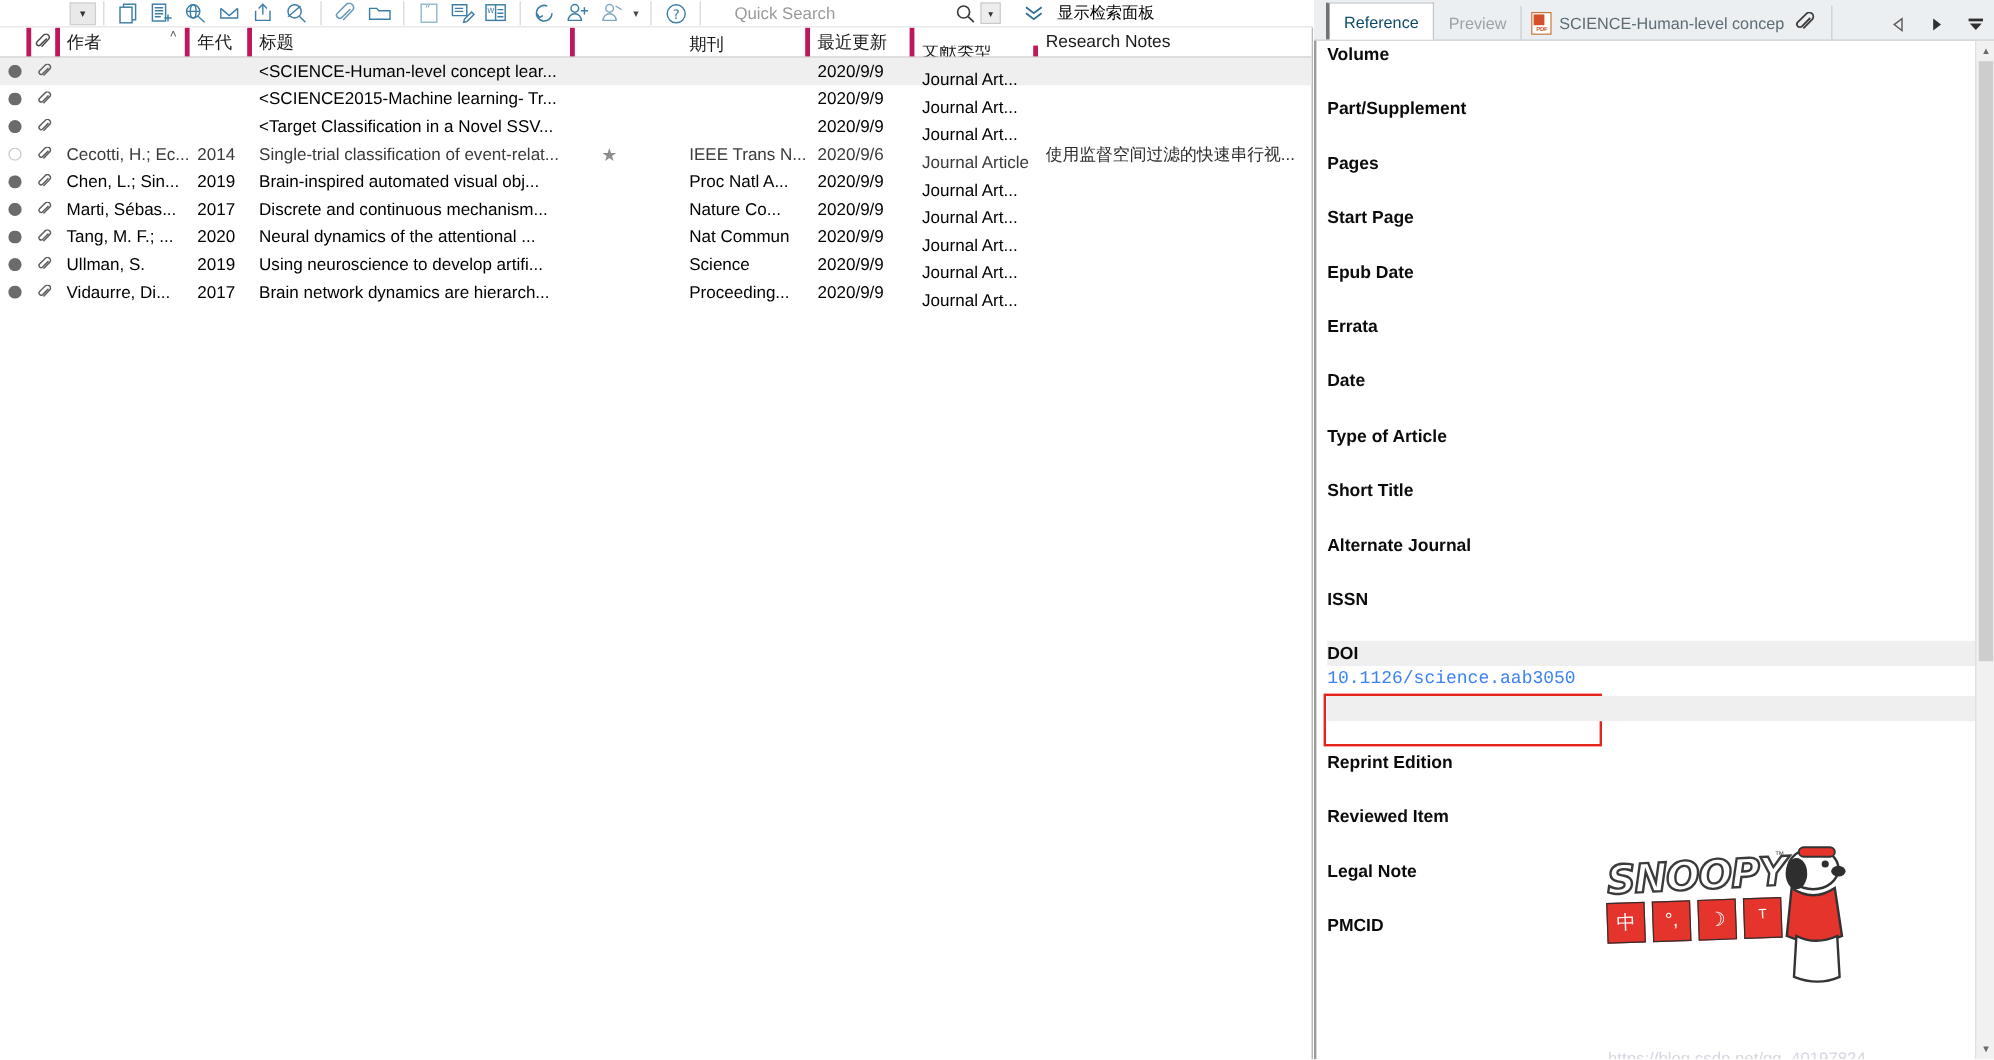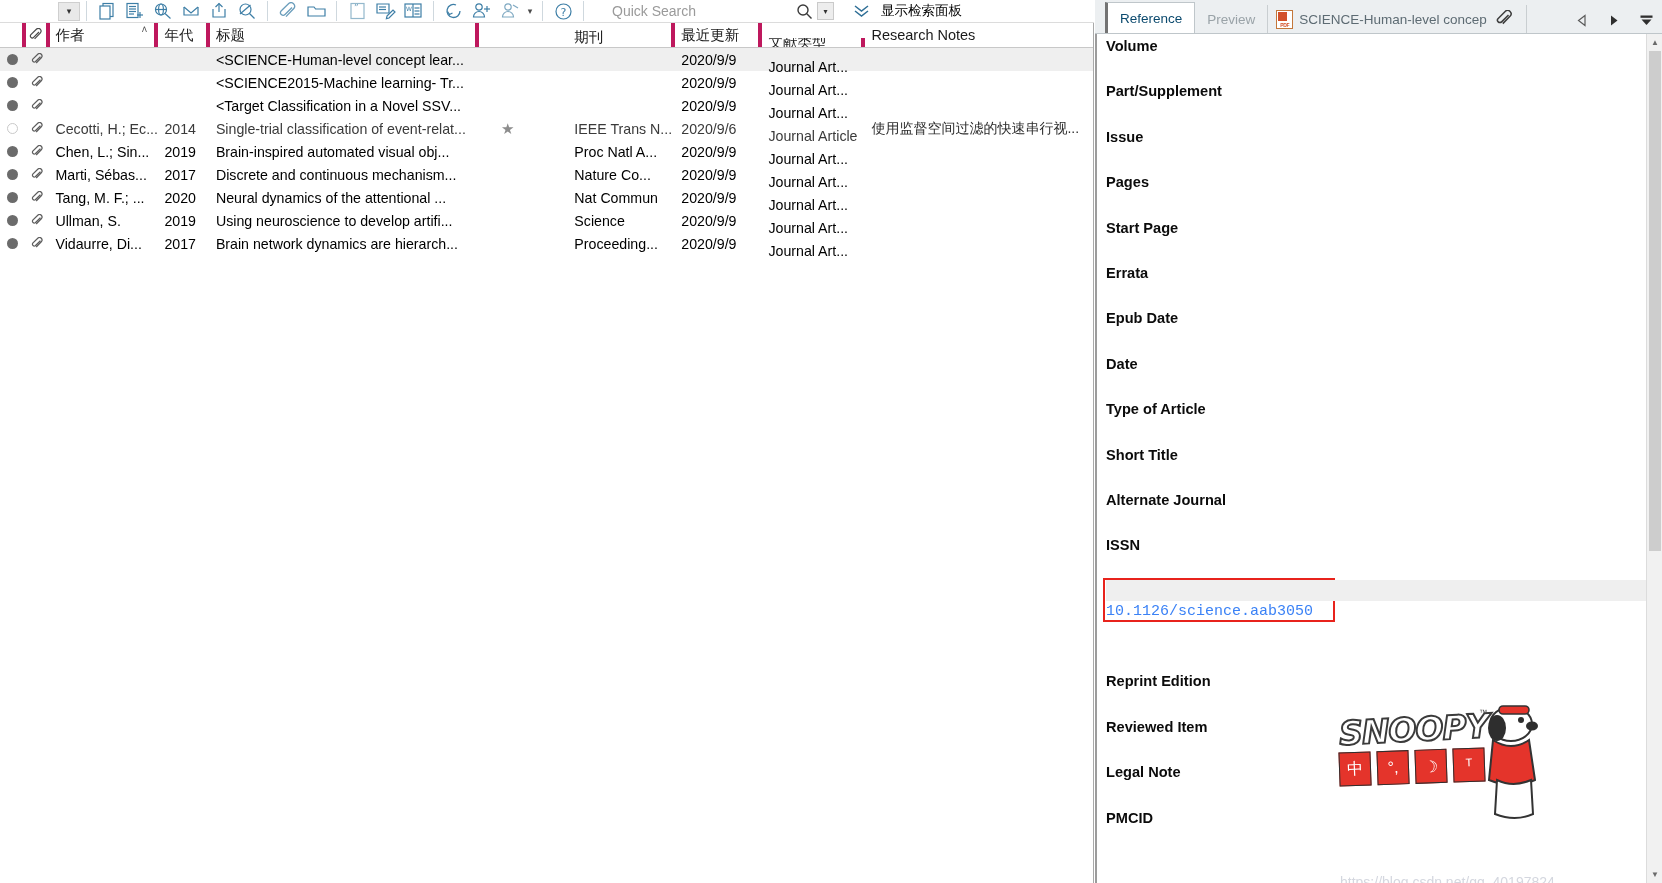--- a/index.html
+++ b/index.html
@@ -791,37 +791,33 @@
       <div class="fields" id="fields-container">
           <div class="field">
             <div class="f-label">Volume</div>
             <div class="f-value"></div>
           </div>
           <div class="field">
             <div class="f-label">Part/Supplement</div>
             <div class="f-value"></div>
           </div>
           <div class="field">
-            <div class="f-label">Issue</div>
-            <div class="f-value"></div>
-          </div>
-          <div class="field">
             <div class="f-label">Pages</div>
             <div class="f-value"></div>
           </div>
           <div class="field">
             <div class="f-label">Start Page</div>
             <div class="f-value"></div>
           </div>
           <div class="field">
+            <div class="f-label">Epub Date</div>
+            <div class="f-value"></div>
+          </div>
+          <div class="field">
             <div class="f-label">Errata</div>
-            <div class="f-value"></div>
-          </div>
-          <div class="field">
-            <div class="f-label">Epub Date</div>
             <div class="f-value"></div>
           </div>
           <div class="field">
             <div class="f-label">Date</div>
             <div class="f-value"></div>
           </div>
           <div class="field">
             <div class="f-label">Type of Article</div>
             <div class="f-value"></div>
           </div>

